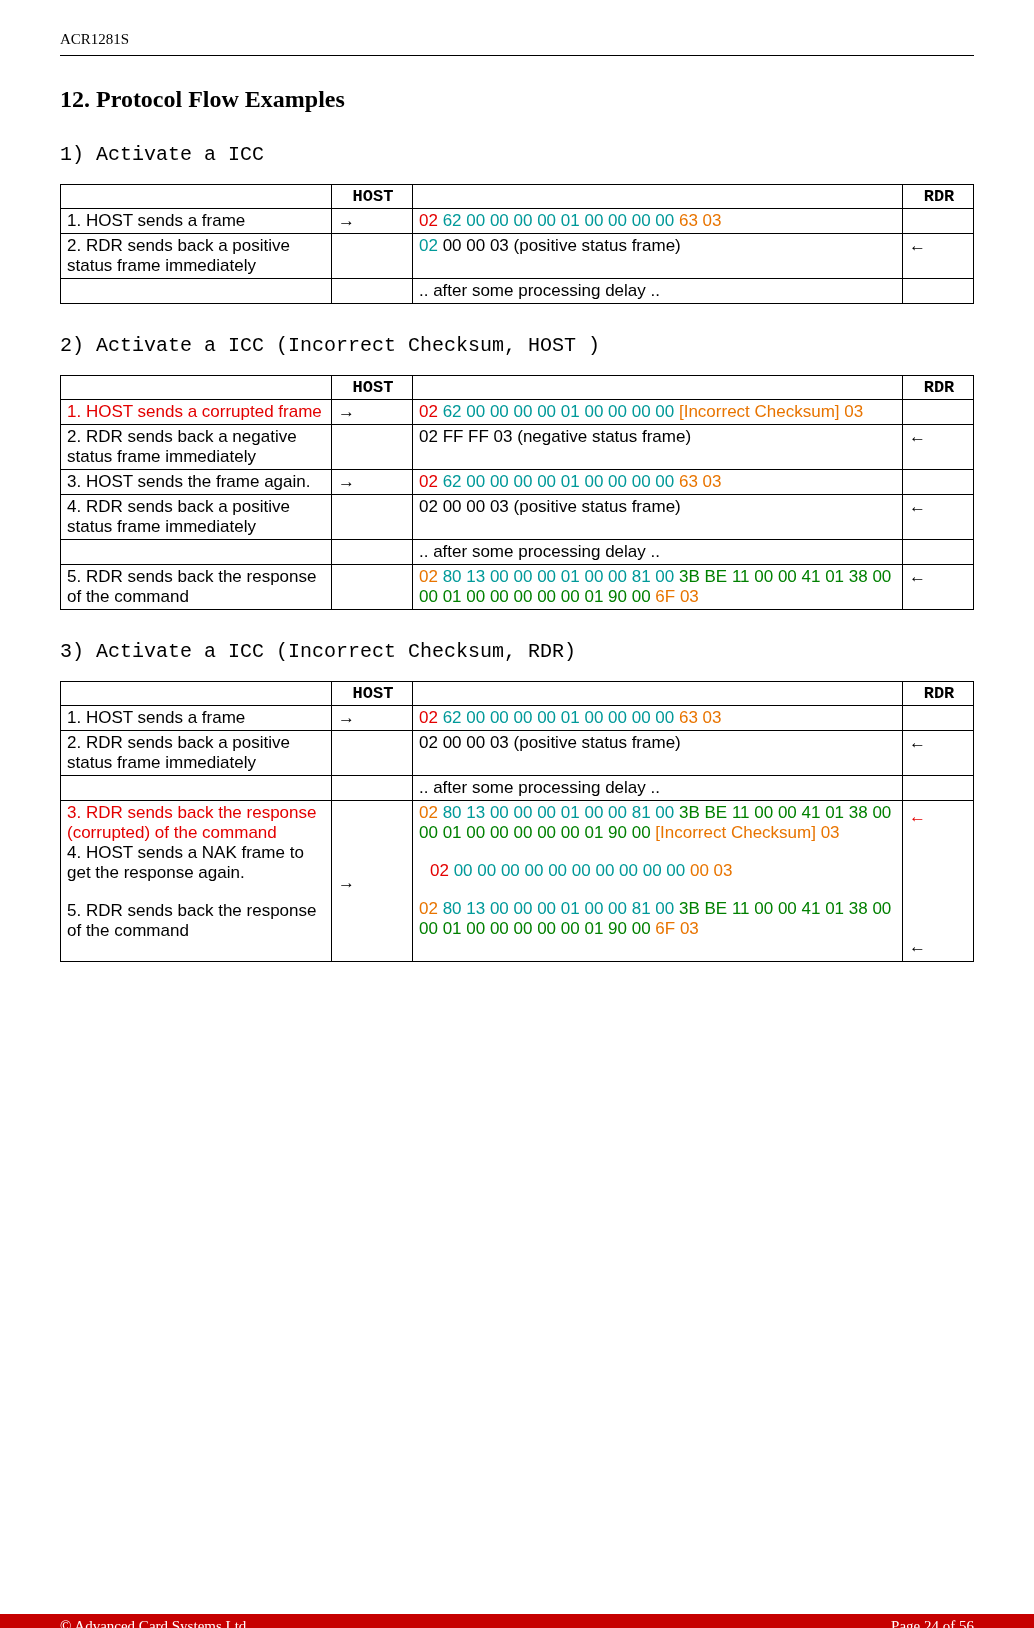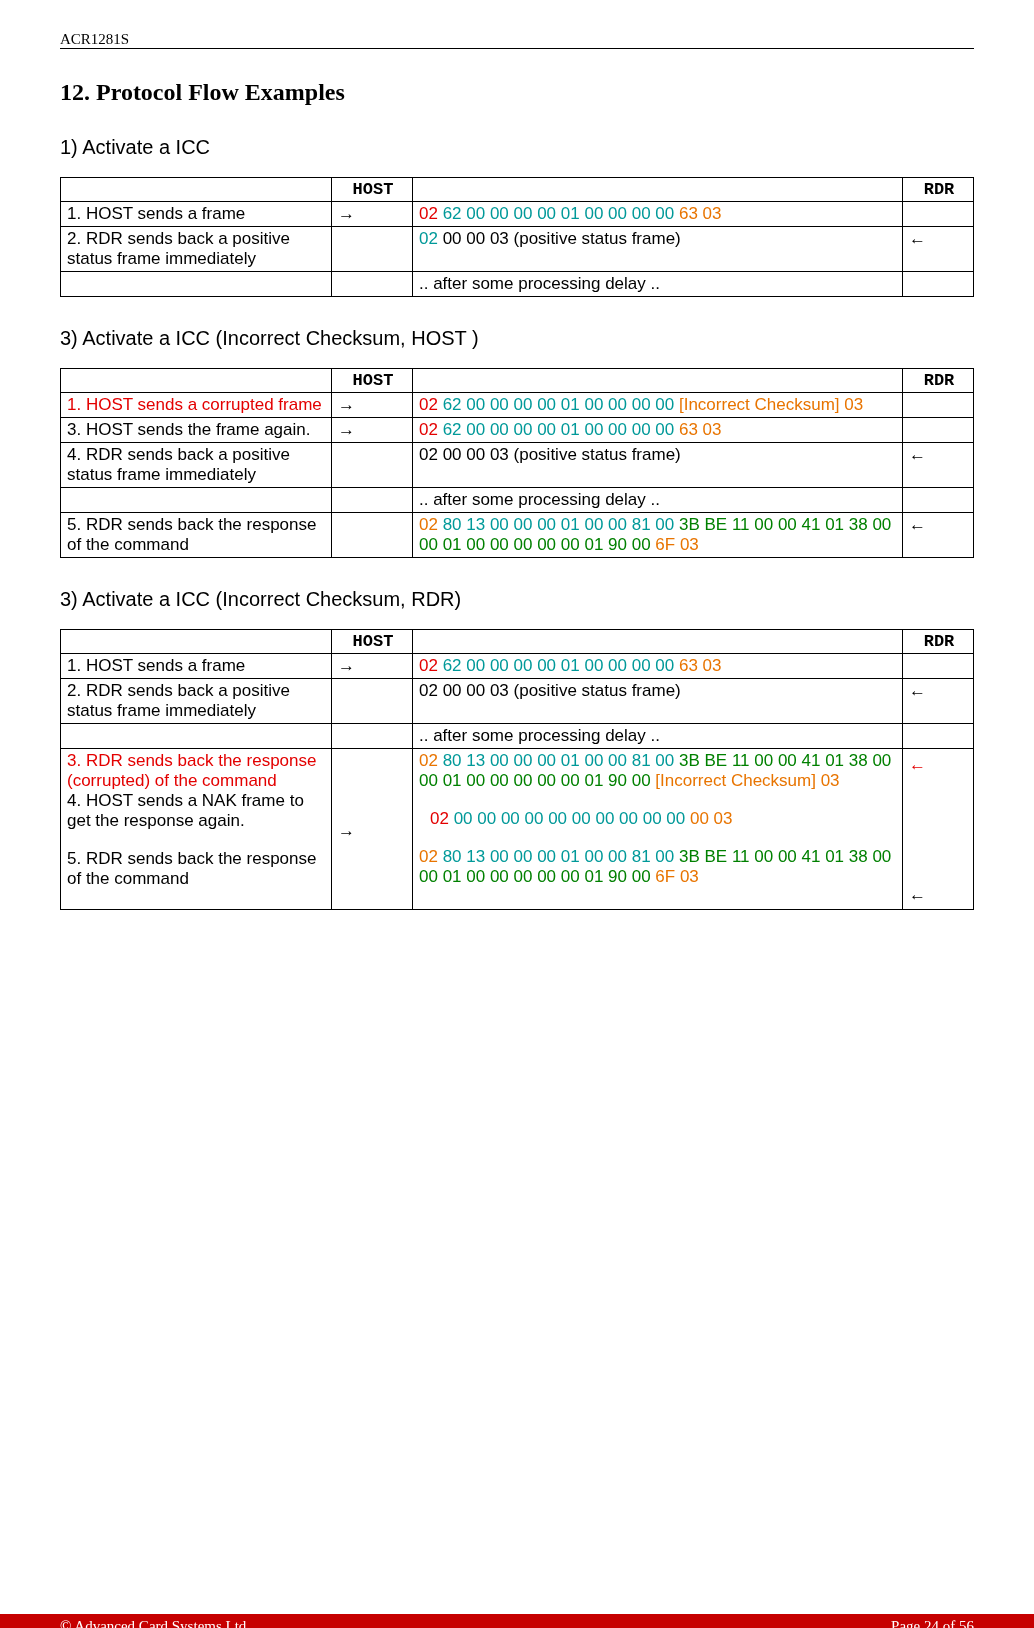--- a/index.html
+++ b/index.html
@@ -12,34 +12,34 @@
     width: 1034px;
     min-height: 1628px;
     margin: 0 auto;
     position: relative;
     box-sizing: border-box;
     padding: 0 60px 60px 60px;
   }
   .top-line {
     border-bottom: 1px solid #000;
     margin-top: 30px;
-    padding-bottom: 0;
+    padding-bottom: 7px;
   }
   .device-id {
     font-size: 15px;
     font-family: "Times New Roman", serif;
   }
   h2.section-title {
     font-family: "Times New Roman", serif;
     font-weight: bold;
     font-size: 24px;
     margin: 30px 0 20px 0;
   }
   .subsection {
-    font-family: Liberation Sans, sans-serif;
+    font-family: Liberation Mono, monospace;
     font-size: 20px;
     margin: 30px 0 18px 0;
   }
   table.flow {
     border-collapse: collapse;
     width: 100%;
     font-family: Arial, Helvetica, sans-serif;
     font-size: 17px;
   }
   table.flow td, table.flow th {
@@ -116,38 +116,44 @@
         </tr>
         <tr>
           <td class="col-desc "></td>
           <td class="col-host arrow-cell"></td>
           <td class="col-data"><span class="c-black">.. after some processing delay ..</span></td>
           <td class="col-rdr arrow-cell"></td>
         </tr>
       </tbody>
   </table>
 
-  <div class="subsection">3) Activate a ICC (Incorrect Checksum, HOST )</div>
+  <div class="subsection">2) Activate a ICC (Incorrect Checksum, HOST )</div>
   <table class="flow">
     <tbody>
         <tr>
       <th class="col-desc"></th>
       <th class="col-host">HOST</th>
       <th class="col-data"></th>
       <th class="col-rdr">RDR</th>
     </tr>
     </tbody>
       <tbody id="tbody2">
         <tr>
           <td class="col-desc c-red">1. HOST sends a corrupted frame</td>
           <td class="col-host arrow-cell">→</td>
           <td class="col-data"><span class="c-red">02 </span><span class="c-teal">62 00 00 00 00 01 00 00 00 00  </span><span class="c-orange">[Incorrect Checksum] 03</span></td>
           <td class="col-rdr arrow-cell"></td>
         </tr>
         <tr>
+          <td class="col-desc ">2. RDR sends back a negative status frame immediately</td>
+          <td class="col-host arrow-cell"></td>
+          <td class="col-data"><span class="c-black">02 FF FF 03 (negative status frame)</span></td>
+          <td class="col-rdr arrow-cell">←</td>
+        </tr>
+        <tr>
           <td class="col-desc ">3. HOST sends the frame again.</td>
           <td class="col-host arrow-cell">→</td>
           <td class="col-data"><span class="c-red">02 </span><span class="c-teal">62 00 00 00 00 01 00 00 00 00  </span><span class="c-orange">63 03</span></td>
           <td class="col-rdr arrow-cell"></td>
         </tr>
         <tr>
           <td class="col-desc ">4. RDR sends back a positive status frame immediately</td>
           <td class="col-host arrow-cell"></td>
           <td class="col-data"><span class="c-black">02 00 00 03 (positive status frame)</span></td>
           <td class="col-rdr arrow-cell">←</td>

